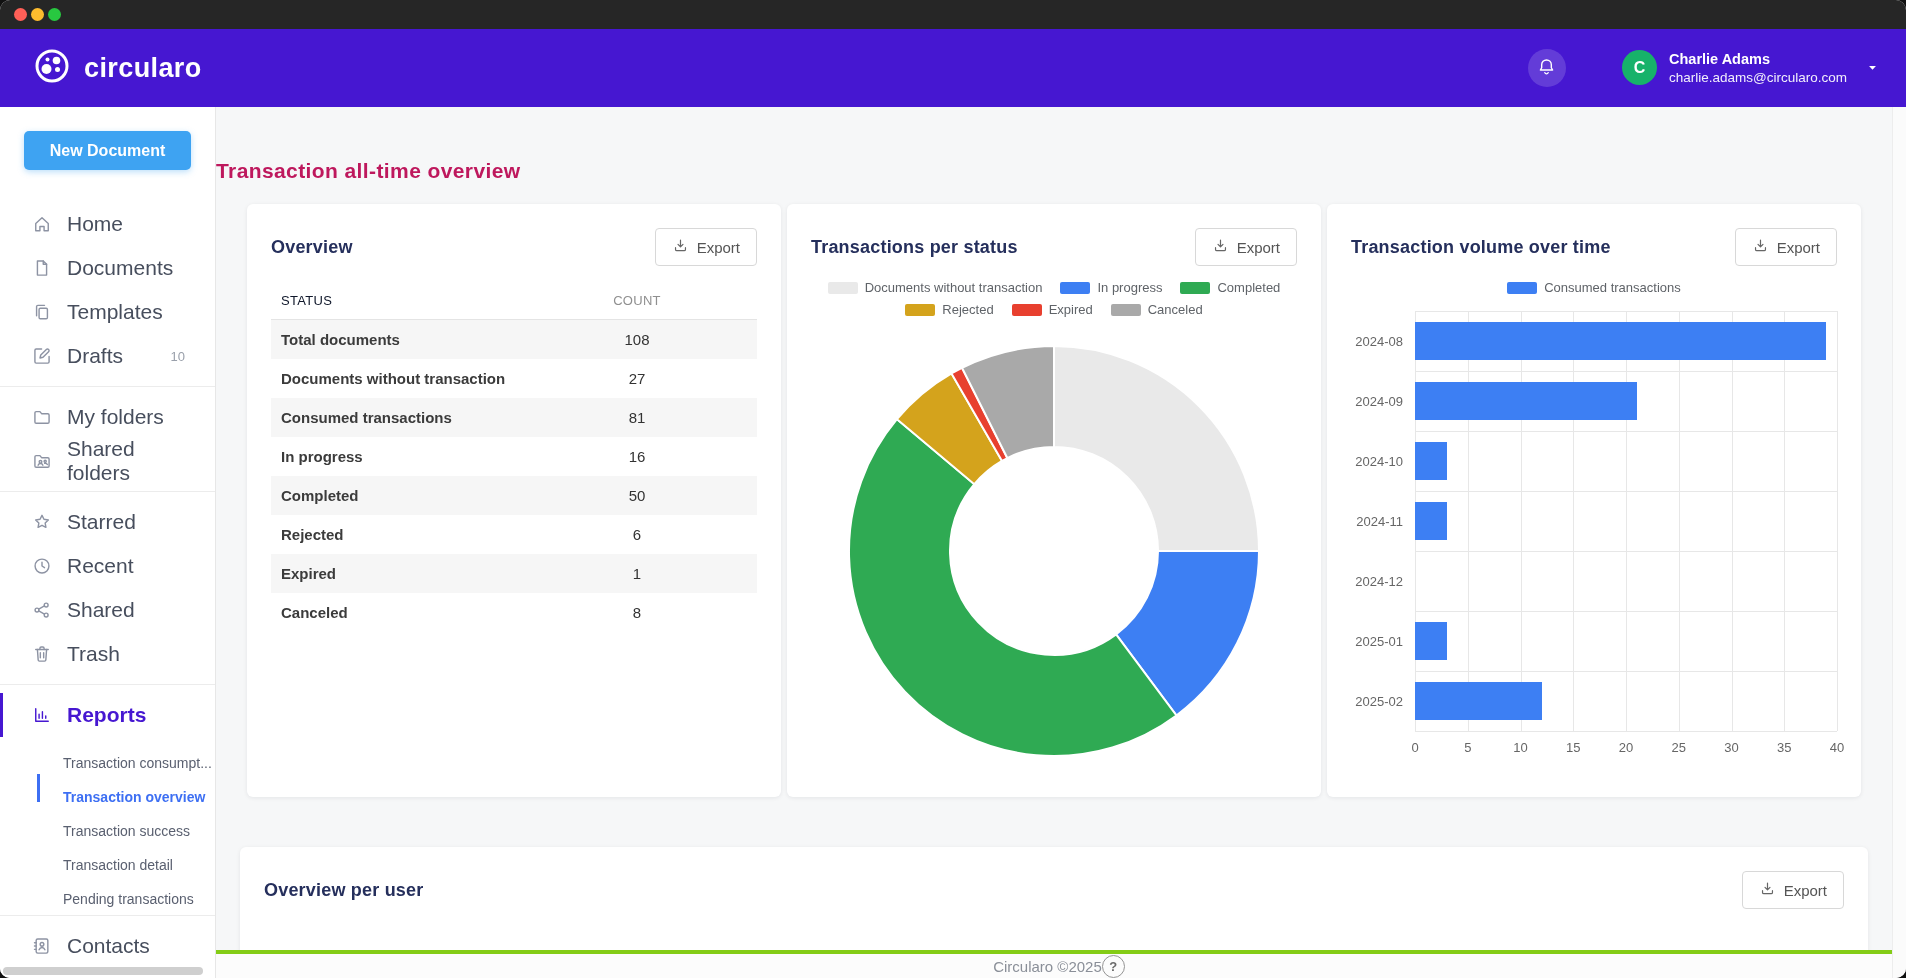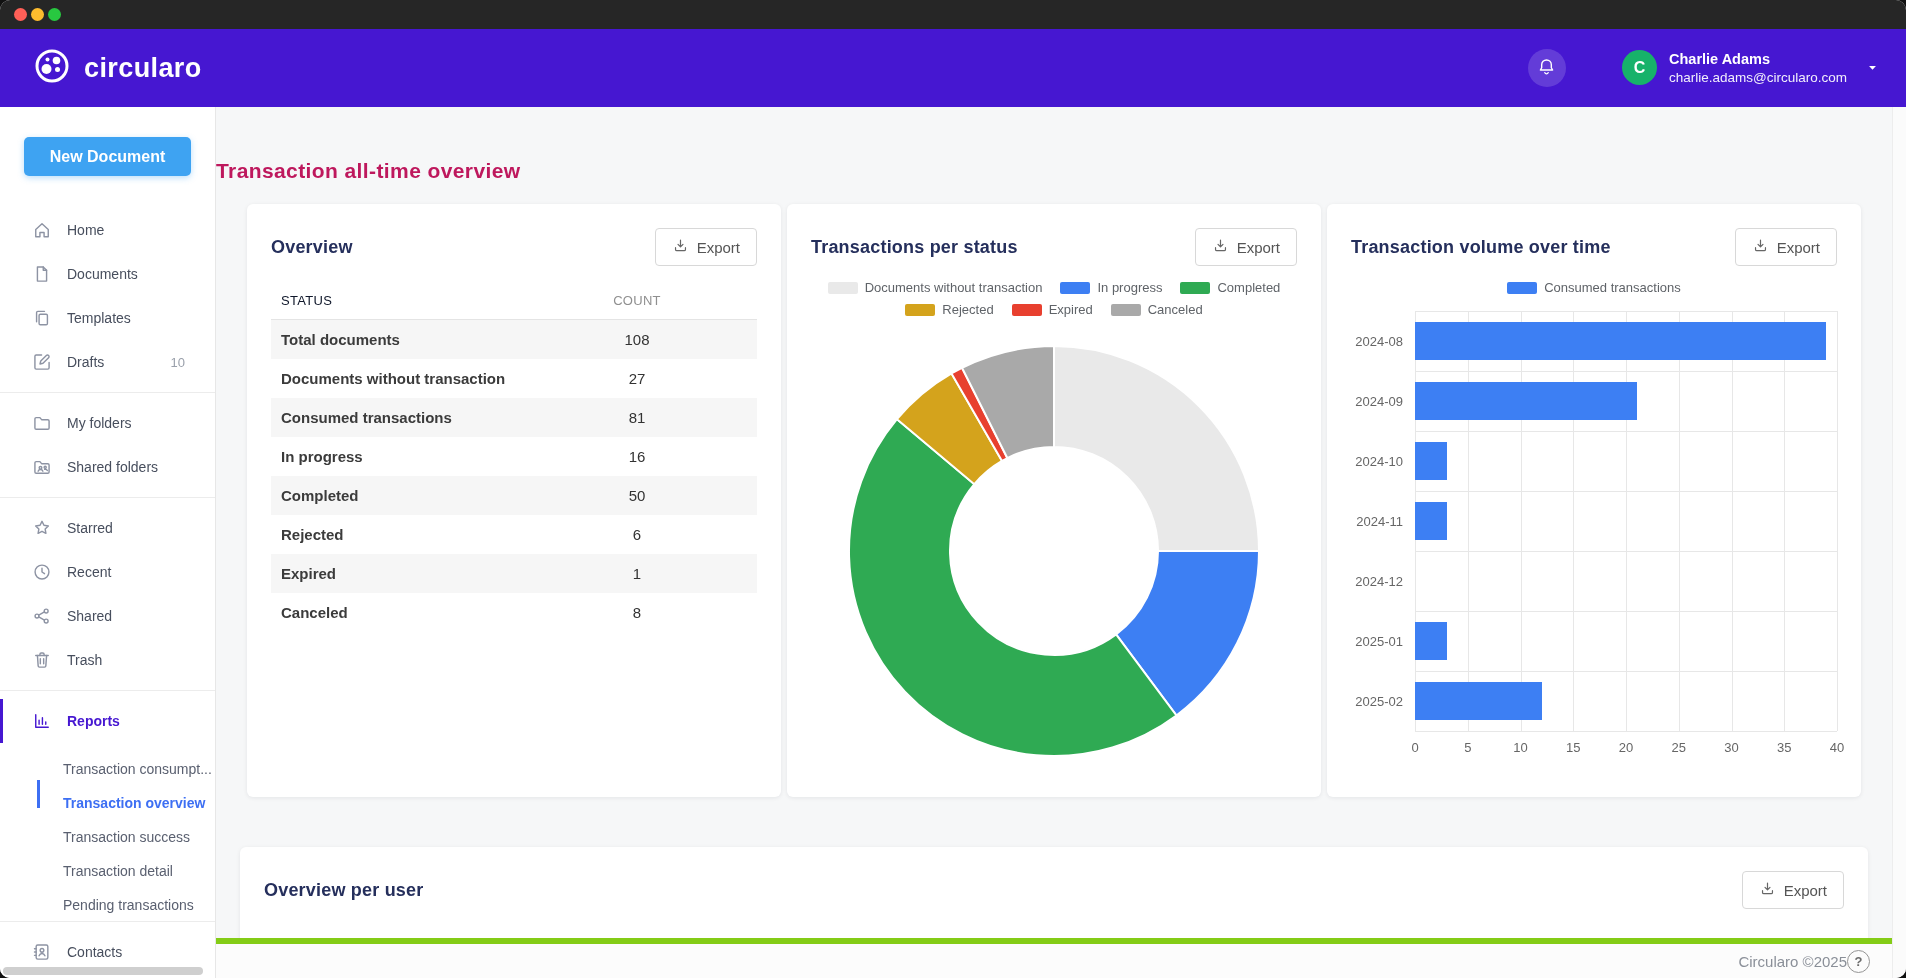--- a/index.html
+++ b/index.html
@@ -22,26 +22,26 @@
   .bell-btn{width:38px;height:38px;border-radius:50%;border:none;background:rgba(255,255,255,.16);display:flex;align-items:center;justify-content:center;margin-right:56px;cursor:pointer;}
   .user-menu{display:flex;align-items:center;gap:12px;cursor:pointer;}
   .avatar{width:35px;height:35px;border-radius:50%;background:#17b26a;color:#fff;font-size:16px;font-weight:bold;display:flex;align-items:center;justify-content:center;}
   .user-text{display:flex;flex-direction:column;line-height:1.3;}
   .user-name{color:#fff;font-size:14.5px;font-weight:600;}
   .user-email{color:rgba(255,255,255,.93);font-size:13.5px;}
   .chev{display:flex;margin-left:6px;}
 
   
   .sidebar{position:absolute;top:107px;left:0;bottom:0;width:216px;background:#fff;border-right:1px solid #e7e7e7;z-index:8;}
-  .new-doc{display:block;margin:30px 0 0 24px;width:167px;height:39px;border:none;border-radius:5px;background:#3ea3f2;color:#fff;font-size:16px;font-weight:bold;font-family:inherit;cursor:pointer;box-shadow:0 2px 6px rgba(62,163,242,.35);}
+  .new-doc{display:block;margin:24px 0 0 24px;width:167px;height:39px;border:none;border-radius:5px;background:#3ea3f2;color:#fff;font-size:16px;font-weight:bold;font-family:inherit;cursor:pointer;box-shadow:0 2px 6px rgba(62,163,242,.35);}
   .nav{margin-top:32px;}
   .nav-item{position:relative;display:flex;align-items:center;height:44px;padding:0 30px 0 32px;gap:15px;cursor:pointer;}
   .nav-icon{display:flex;color:#8d93a3;}
   .nav-icon svg{width:20px;height:20px;}
-  .nav-label{font-size:14px;color:#474e5d;}
+  .nav-label{font-size:21px;color:#474e5d;}
   .nav-badge{margin-left:auto;font-size:13px;color:#9aa0ab;}
   .nav-divider{height:1px;background:#ececec;margin:8px 0;}
   .nav-item.active .nav-label{color:#4617d1;font-weight:600;}
   .nav-item.active .nav-icon{color:#4617d1;}
   .active-bar{position:absolute;left:0;top:0;bottom:0;width:3px;background:#4617d1;}
   .sub-list{margin:0;}
   .sub-item{position:relative;display:flex;align-items:flex-end;height:34px;padding-left:63px;font-size:14px;color:#5a6070;cursor:pointer;}
   .sub-item.active{color:#3d6ff3;font-weight:600;}
   .sub-bar{position:absolute;left:37px;top:3px;bottom:3px;width:3px;background:#3d6ff3;}
   .side-hscroll{position:absolute;left:3px;bottom:3px;width:200px;height:8px;border-radius:4px;background:#cfcfcf;}
@@ -82,21 +82,21 @@
   .ylab-item{position:absolute;right:12px;transform:translateY(-50%);font-size:13px;color:#666;white-space:nowrap;}
   .plot{flex:1;position:relative;}
   .vline{position:absolute;top:0;bottom:0;width:1px;background:#e7e7e7;}
   .hline{position:absolute;left:0;right:0;height:1px;background:#e7e7e7;}
   .bar{position:absolute;left:0;height:38px;}
   .xlabs{position:relative;height:26px;margin-left:64px;}
   .xlab{position:absolute;top:9px;transform:translateX(-50%);font-size:13px;color:#666;}
 
   
   .per-user{margin:50px 24px 0;height:160px;}
-  .footer{position:absolute;left:216px;right:14px;bottom:0;height:40px;background:#fcfcfc;border-top:6px solid #84cc16;display:flex;align-items:center;justify-content:flex-end;padding:0 22px 0 32px;z-index:6;}
+  .footer{position:absolute;left:216px;right:14px;bottom:0;height:28px;background:#fcfcfc;border-top:4px solid #84cc16;display:flex;align-items:center;justify-content:center;padding:0 22px 0 32px;z-index:6;}
   .copyright{font-size:15px;color:#8a8f98;}
   .help{width:23px;height:23px;border-radius:50%;border:1.6px solid #949494;background:transparent;color:#6b6b6b;font-size:13px;font-weight:bold;display:flex;align-items:center;justify-content:center;cursor:pointer;font-family:inherit;}
 </style>
 </head>
 <body>
 
 <div id="window">
 
   <div class="chrome">
     <span class="light red"></span>

